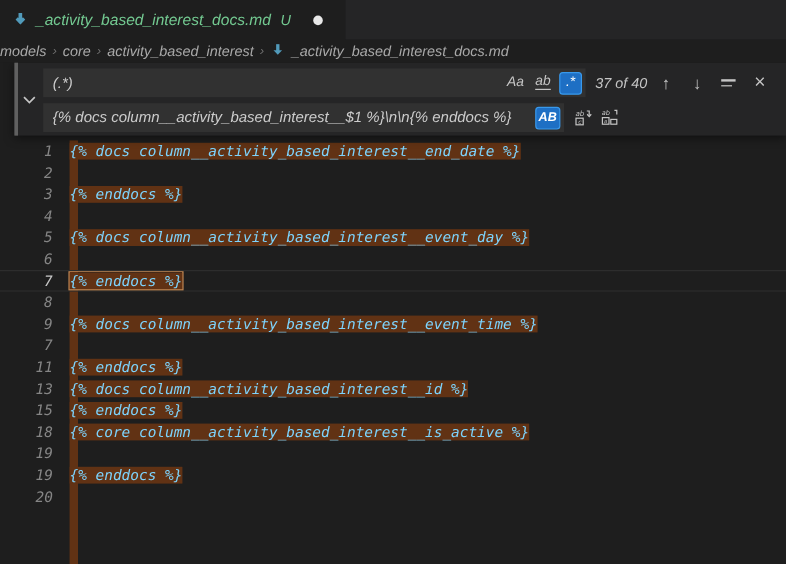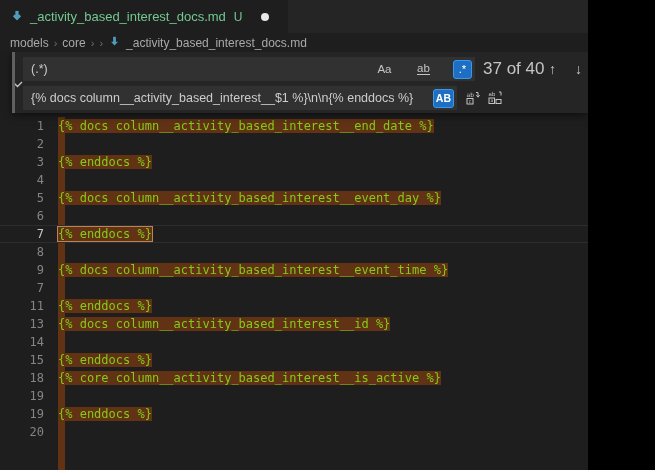--- a/index.html
+++ b/index.html
@@ -1,74 +1,74 @@
 <!DOCTYPE html>
 <html><head>
 <meta charset="utf-8">
 <style>
   * { margin:0; padding:0; box-sizing:border-box; }
   html,body { background:#000; }
   .window {
-    position:relative; width:588px; height:470px; overflow:hidden;
-    background:#1e1e1e; font-family:"Liberation Sans", sans-serif; color:#ccc;
+    position:relative; width:655px; height:470px; overflow:hidden;
+    background:#1e1e1e; font-family:"Liberation Sans", sans-serif; color:#ccc;font-style:italic;
   }
   
   .tabbar { height:33px; background:#252526; display:flex; }
   .tab {
     height:33px; width:288px; background:#1e1e1e; display:flex; align-items:center;
     padding:0 10px; gap:6px; cursor:pointer;
   }
   .tab-title { color:#73c991; font-size:13px; white-space:nowrap; }
   .git-u { color:#73c991; font-size:12px; margin-left:2px; }
   .mod-dot { width:8px; height:8px; border-radius:50%; background:#e8e8e8; margin-left:12px; }
   .md-icon svg { display:block; }
   
   .breadcrumbs {
     height:19px; background:#1e1e1e; display:flex; align-items:center;
-    padding-left:10px; gap:5px; font-size:12px; color:#a9a9a9; white-space:nowrap;
+    padding-left:0; gap:5px; font-size:12px; color:#a9a9a9; white-space:nowrap;
   }
   .crumb { cursor:pointer; }
   .crumb-sep { color:#6f6f6f; font-size:11px; }
   .breadcrumbs .md-icon { display:flex; align-items:center; }
   
   .editor { position:relative; height:418px; background:#1e1e1e; overflow:hidden; }
   .match-strip { position:absolute; left:58px; top:65px; bottom:0; width:7px; background:#613214; z-index:1; }
   .lines { position:absolute; top:65px; left:0; right:0; z-index:2; font-family:"DejaVu Sans Mono", monospace; font-size:12px; }
   .code-row { display:flex; height:18px; line-height:18px; position:relative; }
   .code-row.current { border-top:1px solid #2d2d2d; border-bottom:1px solid #2d2d2d; line-height:16px; }
   .ln { width:44px; text-align:right; color:#858585; user-select:none; }
   .code-row.current .ln { color:#c6c6c6; }
-  .code { padding-left:14px; color:#84cc16; white-space:pre; }
+  .code { padding-left:14px; color:#7dd3fc; white-space:pre; }
   .hl { background:#613214; }
   .code-row.current .hl { box-shadow:0 0 0 1px #bc8452; }
   
   .find-widget {
     position:absolute; top:0; left:12px; right:0; height:61px; z-index:5;
     background:#252526; box-shadow:0 2px 8px rgba(0,0,0,.55); display:flex;
   }
   .sash { position:absolute; left:0; top:0; bottom:0; width:3px; background:#606060; cursor:ew-resize; }
   .toggle-col { width:24px; display:flex; align-items:center; justify-content:center; cursor:pointer; }
   .rows { flex:1; display:flex; flex-direction:column; gap:5px; padding:5px 14px 3px 0; }
   .frow { display:flex; align-items:center; height:24px; }
   .input {
     background:#313131; height:24px; display:flex; align-items:center;
     padding:0 3px 0 8px; font-size:12.5px; color:#ccc; overflow:hidden; cursor:text;
   }
   .find-input { width:452px; }
   .replace-input { width:434px; }
   .ival { flex:1; white-space:nowrap; overflow:hidden; }
-  .opts { display:flex; gap:20px; align-items:center; }
+  .opts { display:flex; gap:4px; align-items:center; }
   .opt {
     min-width:19px; height:19px; display:flex; align-items:center; justify-content:center;
     border-radius:3px; font-size:11.5px; color:#c5c5c5; cursor:pointer; padding:0 2px;
   }
   .opt.ww .ww-inner { border-bottom:1px solid #c5c5c5; line-height:11px; }
   .opt.active { background:#1e6fc4; border:1px solid #3899ec; color:#fff; }
   .opt.ab { font-size:10.5px; font-weight:bold; }
-  .count { font-size:17px; color:#c5c5c5; margin-left:8px; white-space:nowrap; }
+  .count { font-size:12px; color:#c5c5c5; margin-left:8px; white-space:nowrap; }
   .navs { margin-left:auto; display:flex; gap:10px; align-items:center; }
   .nav { width:16px; height:18px; display:flex; align-items:center; justify-content:center;
          color:#c5c5c5; font-size:14px; cursor:pointer; }
   .sel-bars { display:flex; flex-direction:column; gap:3px; }
   .sel-bars i { display:block; height:1.5px; background:#c5c5c5; }
   .sel-bars i:nth-child(1){ width:12px; } .sel-bars i:nth-child(2){ width:9px; }
   .close-x { font-size:16px; }
   .ricon { margin-left:8px; cursor:pointer; display:flex; align-items:center; }
   .ricon + .ricon { margin-left:6px; }
 </style>
@@ -90,20 +90,21 @@
       <span class="git-u">U</span>
       <span class="mod-dot"></span>
     </div>
   </div>
 
   <div class="breadcrumbs">
     <span class="crumb">models</span>
     <span class="crumb-sep">›</span>
     <span class="crumb">core</span>
     <span class="crumb-sep">›</span>
+    <span class="crumb">activity_based_interest</span>
     <span class="crumb-sep">›</span>
     <span class="md-icon">
       <svg width="13" height="13" viewBox="0 0 16 16">
           <rect x="6.3" y="1" width="3.4" height="7" fill="#519aba"></rect>
           <path d="M3.6 7.2 L8 11.8 L12.4 7.2 Z" fill="#519aba"></path>
         </svg>
     </span>
     <span class="crumb">_activity_based_interest_docs.md</span>
   </div>
 
@@ -150,24 +151,20 @@
           <div class="ln">7</div>
           <div class="code"></div>
         </div>
         <div class="code-row">
           <div class="ln">11</div>
           <div class="code"><span class="hl">{% enddocs %}</span></div>
         </div>
         <div class="code-row">
           <div class="ln">13</div>
           <div class="code"><span class="hl">{% docs column__activity_based_interest__id %}</span></div>
-        </div>
-        <div class="code-row">
-          <div class="ln">14</div>
-          <div class="code"></div>
         </div>
         <div class="code-row">
           <div class="ln">15</div>
           <div class="code"><span class="hl">{% enddocs %}</span></div>
         </div>
         <div class="code-row">
           <div class="ln">18</div>
           <div class="code"><span class="hl">{% core column__activity_based_interest__is_active %}</span></div>
         </div>
         <div class="code-row">

